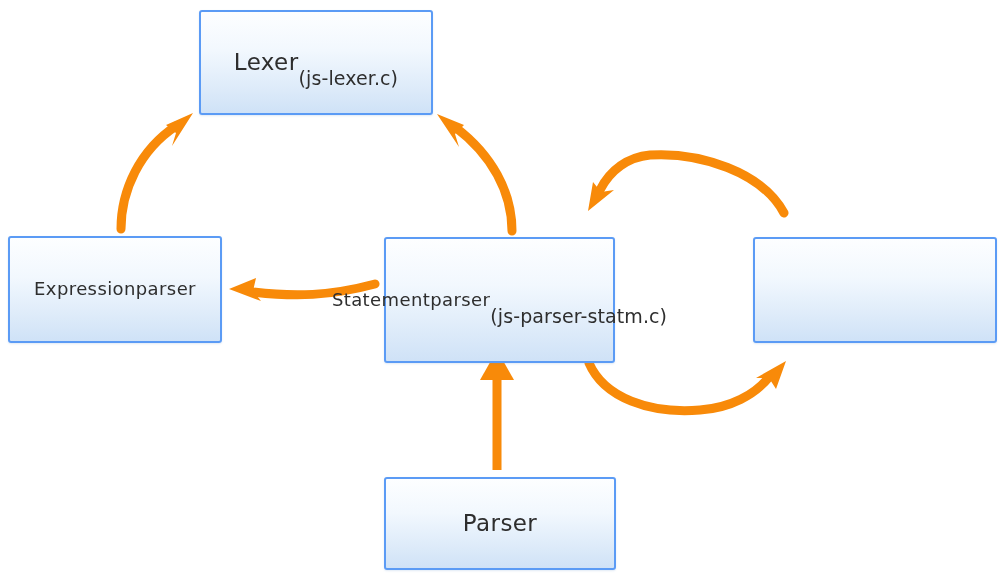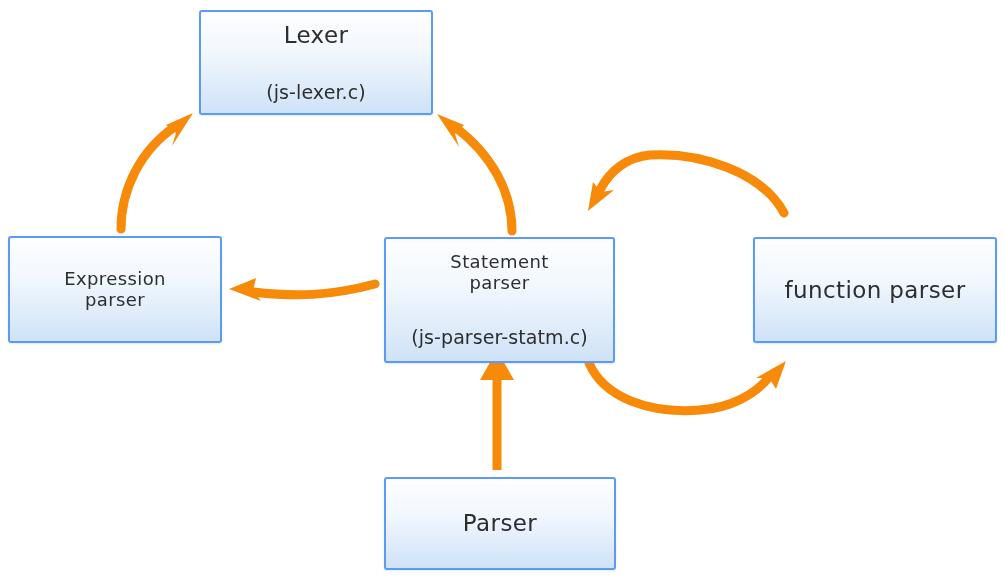--- a/index.html
+++ b/index.html
@@ -18,21 +18,21 @@
     overflow: hidden;
   }
   .node {
     position: absolute;
     box-sizing: border-box;
     border: 2px solid #5b9bf5;
     border-radius: 3px;
     background: linear-gradient(to bottom, #fdfeff 0%, #f2f8fe 38%, #dceaf9 78%, #cfe2f7 100%);
     box-shadow: 0 1px 2px rgba(90,140,200,0.18);
     display: flex;
-    flex-direction: column;
+    flex-direction: row;
     align-items: center;
     justify-content: center;
     color: #2e2e2e;
     text-align: center;
     line-height: 1.16;
   }
   .node .title {
     font-size: 23px;
     letter-spacing: 0.4px;
     white-space: nowrap;
@@ -103,20 +103,19 @@
     <span class="title">parser</span>
   </div>
 
   <div class="node two-line" style="left:384px; top:237px; width:231px; height:126px;">
     <span class="title">Statement</span>
     <span class="title">parser</span>
     <span class="sub">(js-parser-statm.c)</span>
   </div>
 
   <div class="node" style="left:753px; top:237px; width:244px; height:106px;">
-    <span class="title">function parser</span>
   </div>
 
   <div class="node" style="left:384px; top:477px; width:232px; height:93px;">
     <span class="title">Parser</span>
   </div>
 
 </div>
 
 </body></html>

